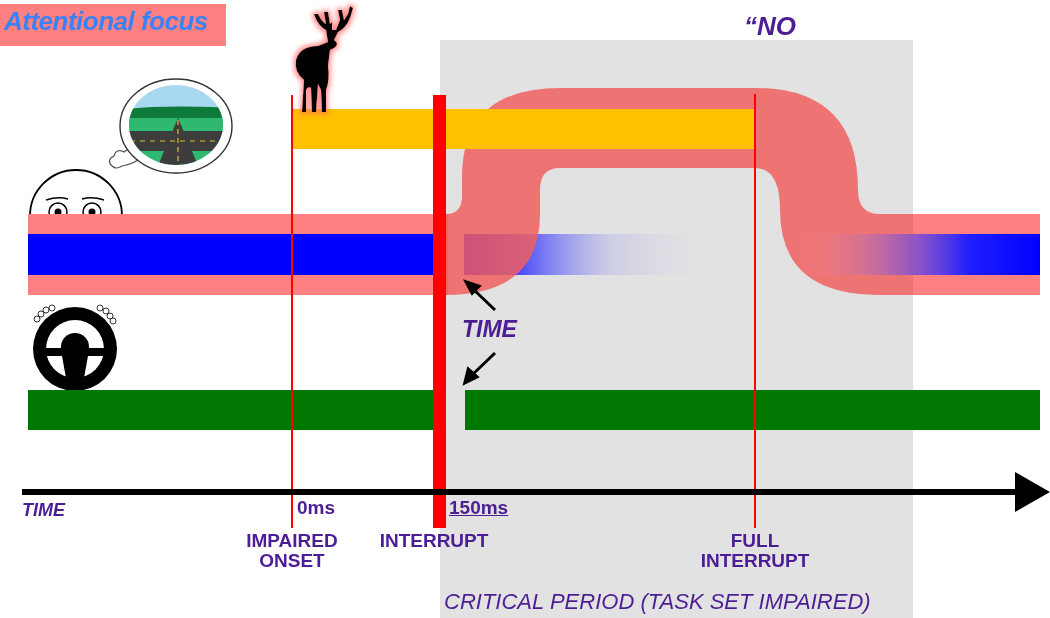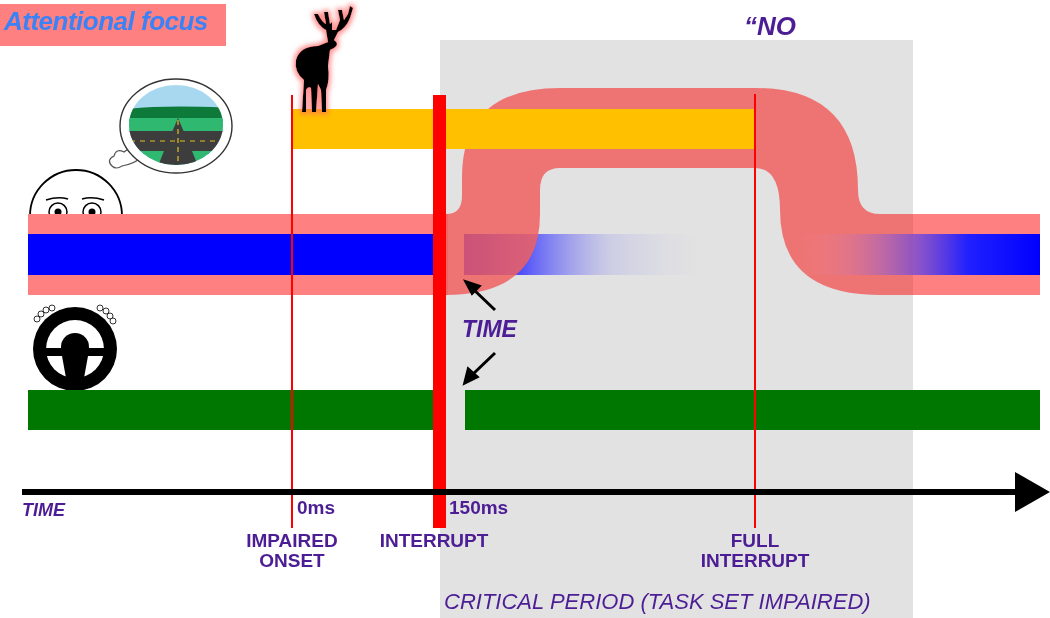--- a/index.html
+++ b/index.html
@@ -134,21 +134,21 @@
 <div class="abs title-text">Attentional focus</div>
 
 <div class="abs lbl ital" style="left:700px; top:14px; width:140px; font-size:26px; line-height:24px;">
   <div>“NO</div>
 </div>
 
 <div class="abs lbl ital" style="left:462px; top:319px; font-size:23px;">TIME</div>
 
 <div class="abs lbl ital" style="left:22px; top:500px; font-size:18px;">TIME</div>
 <div class="abs lbl" style="left:297px; top:498px; text-align:right;">0ms</div>
-<div class="abs lbl" style="left:449px; top:498px; text-align:left;">150ms</div>
+<div class="abs lbl" style="left:449px; top:498px; text-align:left;text-decoration:underline;">150ms</div>
 
 <div class="abs lbl" style="left:232px; top:531px; width:120px;">
   <div>IMPAIRED</div>
   <div>ONSET</div>
 </div>
 <div class="abs lbl" style="left:374px; top:531px; width:120px;">INTERRUPT</div>
 <div class="abs lbl" style="left:685px; top:531px; width:140px;">
   <div>FULL</div>
   <div>INTERRUPT</div>
 </div>

